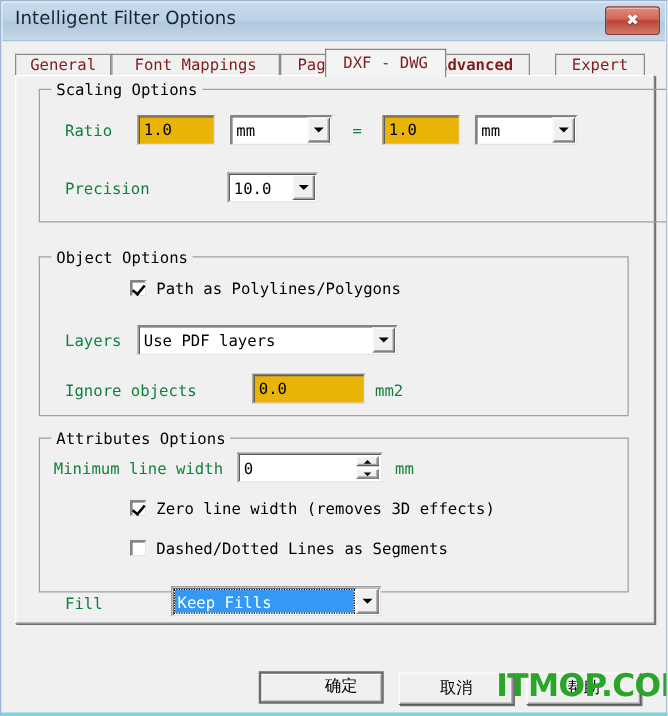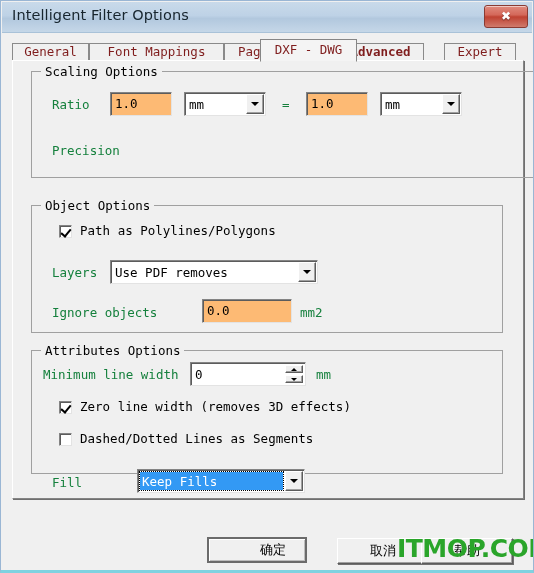--- a/index.html
+++ b/index.html
@@ -126,21 +126,21 @@
     font-size: 12.5px;
     color: #15803d;
     white-space: nowrap;
     line-height: 14px;
   }
 
   
   .textbox {
     position: absolute;
     box-sizing: border-box;
-    background: #fdba74;
+    background: #eab308;
     border: 1px solid #848484;
     border-right-color: #e3e3e3;
     border-bottom-color: #e3e3e3;
     box-shadow: inset 1px 1px 0 #5c5c5c;
     font-family: "DejaVu Sans Mono", monospace;
     font-size: 12.5px;
     color: #000;
     padding: 0 0 0 4px;
     line-height: 1;
     display: flex;
@@ -198,23 +198,24 @@
     background: #3399f4;
     color: #ffffff;
     padding-left: 2px;
     outline: 1px dotted #000;
   }
 
   
   .checkrow {
     position: absolute;
     display: flex;
-    align-items: center;
-    cursor: pointer;
-    white-space: nowrap;
+    align-items: flex-start;
+    cursor: pointer;
+    white-space: nowrap;
+    margin-left: 45px;
   }
   .checkbox {
     width: 13px; height: 13px;
     box-sizing: border-box;
     background: #ffffff;
     border: 1px solid #848484;
     border-right-color: #e3e3e3;
     border-bottom-color: #e3e3e3;
     box-shadow: inset 1px 1px 0 #5c5c5c;
     position: relative;
@@ -364,34 +365,40 @@
 
       <div class="combo" style="left:348px; top:20px; width:82px; height:24px;">
         <div class="combo-text">mm</div>
         <div class="combo-btn">
           <span class="arrow-down"></span>
         </div>
       </div>
 
       <div class="lbl" style="left:20px; top:72px;">Precision</div>
 
+      <div class="combo" style="left:150px; top:66px; width:72px; height:24px;">
+        <div class="combo-text">10.0</div>
+        <div class="combo-btn">
+          <span class="arrow-down"></span>
+        </div>
+      </div>
     </div>
 
     <div class="groupbox" style="left:18px; top:144px; width:472px; height:128px;padding-left:24px;">
       <div class="groupbox-title">Object Options</div>
 
       <div class="checkrow" style="left:27px; top:18px;">
         <span class="checkbox checked"></span>
         <span class="ctext">Path as Polylines/Polygons</span>
       </div>
 
       <div class="lbl" style="left:20px; top:60px;">Layers</div>
 
       <div class="combo" style="left:78px; top:54px; width:208px; height:24px;">
-        <div class="combo-text">Use PDF removes</div>
+        <div class="combo-text">Use PDF layers</div>
         <div class="combo-btn">
           <span class="arrow-down"></span>
         </div>
       </div>
 
       <div class="lbl" style="left:20px; top:100px;">Ignore objects</div>
 
       <div class="textbox" style="left:170px; top:93px; width:90px; height:24px;">0.0</div>
 
       <div class="lbl" style="left:268px; top:100px;">mm2</div>
@@ -426,18 +433,18 @@
         <div class="combo-text">Keep Fills</div>
         <div class="combo-btn">
           <span class="arrow-down"></span>
         </div>
       </div>
     </div>
 
   </div>
 
   <div class="dlg-btn default" style="left:206px; top:536px; width:100px;">确定</div>
-  <div class="dlg-btn" style="left:336px; top:537px; width:92px;">取消</div>
+  <div class="dlg-btn" style="left:318px; top:537px; width:92px;">取消</div>
   <div class="dlg-btn" style="left:420px; top:537px; width:92px;">帮助</div>
 
   <div class="watermark">ITMOP.COM</div>
 
 </div>
 
 </body></html>

